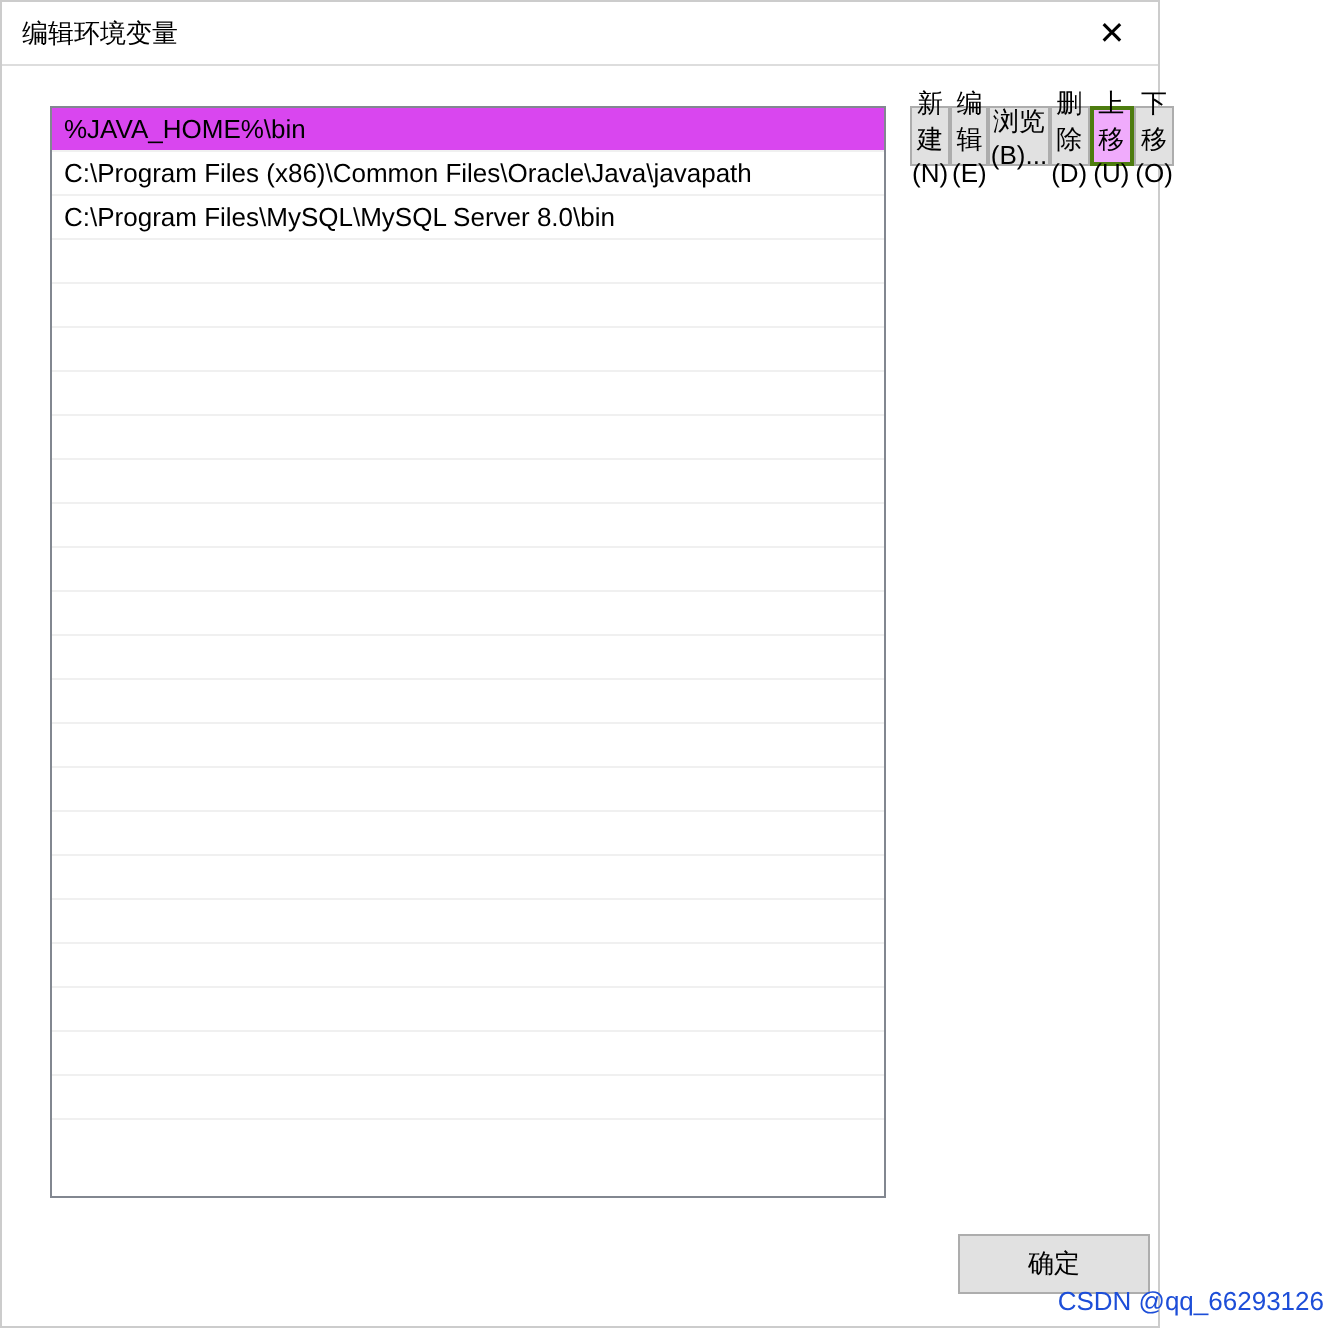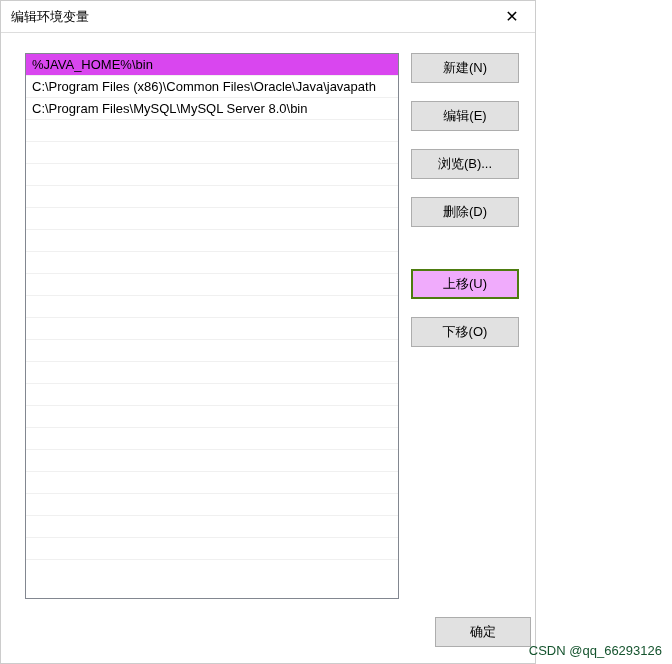--- a/index.html
+++ b/index.html
@@ -9,21 +9,21 @@
     }
     body {
       font-family: "Microsoft YaHei", "Segoe UI", Tahoma, sans-serif;
       font-size: 13px;
       background: #ffffff;
       width: 672px;
       height: 664px;
       overflow: hidden;
     }
     .window {
-      width: 536px;
+      width: 580px;
       height: 664px;
       background: #ffffff;
       border: 1px solid #cccccc;
       display: flex;
       flex-direction: column;
       justify-content: center;
     }
     .titlebar {
       height: 32px;
       display: flex;
@@ -73,21 +73,21 @@
     }
     .list-item.selected {
       background: #d946ef;
     }
     .list-item.empty {
       border-bottom: 1px solid #f0f0f0;
     }
     .side-buttons {
       width: 108px;
       display: flex;
-      flex-direction: column;
+      flex-direction: row;
     }
     .btn {
       height: 30px;
       background: #e1e1e1;
       border: 1px solid #adadad;
       font-size: 13px;
       font-family: inherit;
       cursor: pointer;
       display: flex;
       align-items: center;
@@ -107,21 +107,21 @@
       gap: 10px;
     }
     .footer .btn {
       width: 96px;
     }
     .watermark {
       position: absolute;
       right: 10px;
       bottom: 6px;
       font-size: 13px;
-      color: #14532d;
+      color: #1d4ed8;
       pointer-events: none;
       font-family: Arial, sans-serif;
     }
   </style>
 </head>
 <body>
 
 <div class="window">
   <div class="titlebar">
     <span class="title-text">编辑环境变量</span>

